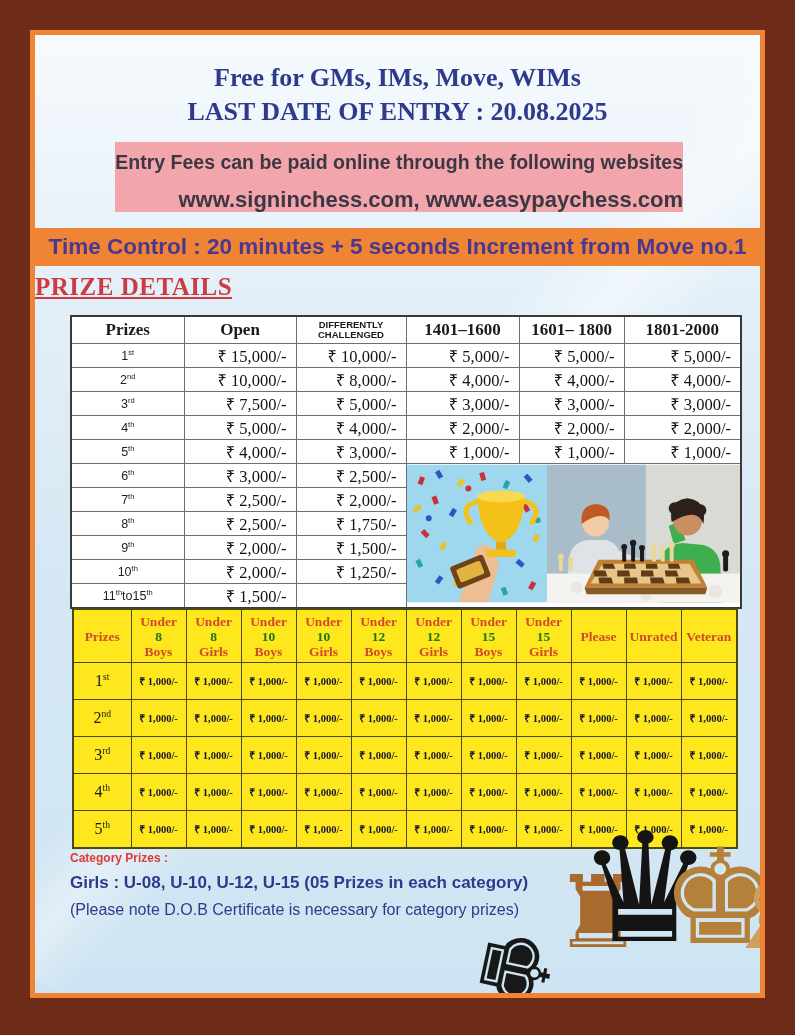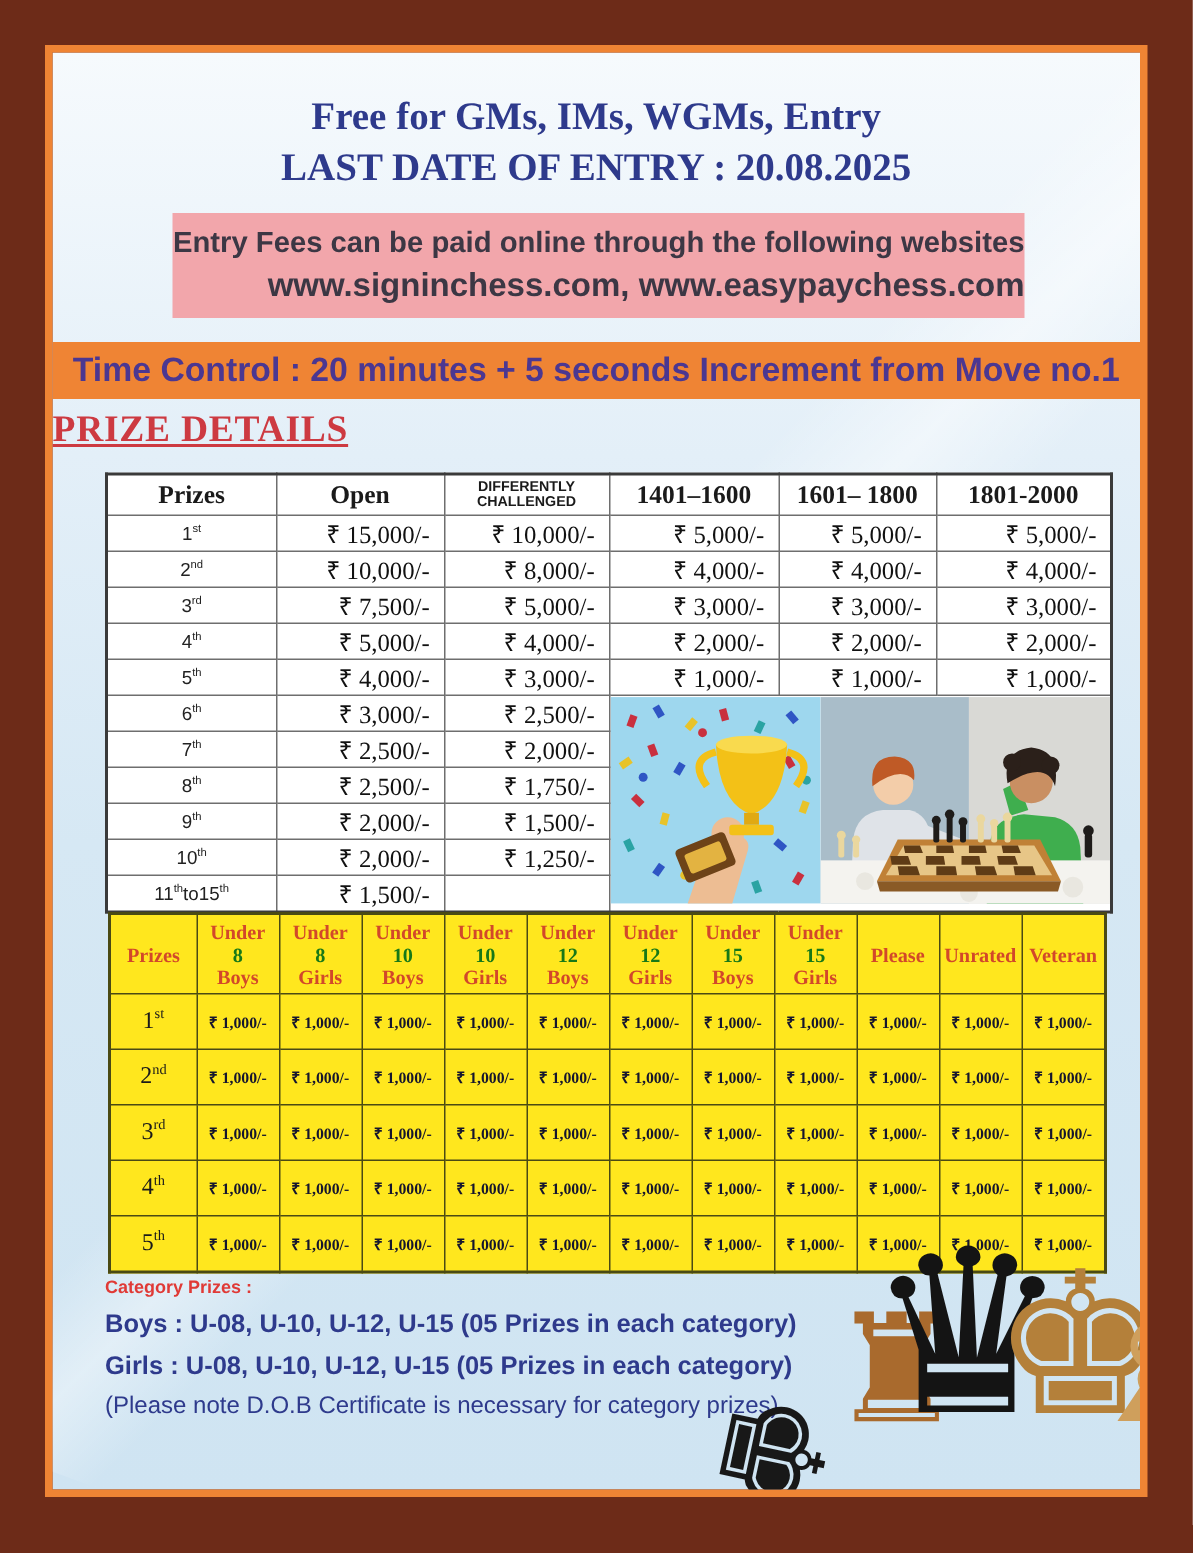--- a/index.html
+++ b/index.html
@@ -7,21 +7,21 @@
   #inner{position:absolute;left:30px;top:30px;width:725px;height:958px;border:5px solid #ef8434;
          background:linear-gradient(180deg,#f6fafd 0%,#e3eff8 28%,#d6e8f4 55%,#cfe4f2 100%);overflow:hidden;}
   .swoosh1{position:absolute;left:380px;top:-60px;width:600px;height:420px;background:linear-gradient(115deg,rgba(255,255,255,0) 40%,rgba(255,255,255,.45) 50%,rgba(255,255,255,0) 60%);transform:rotate(18deg);pointer-events:none;}
   .swoosh2{position:absolute;left:-180px;top:560px;width:620px;height:420px;background:linear-gradient(115deg,rgba(255,255,255,0) 42%,rgba(255,255,255,.38) 50%,rgba(255,255,255,0) 58%);transform:rotate(20deg);pointer-events:none;}
 
   .title{position:absolute;left:0;top:26px;width:100%;text-align:center;color:#2e3a8c;
          font-family:"Liberation Serif",serif;font-weight:bold;font-size:26px;line-height:34px;}
   .pinkbox{position:absolute;left:80px;top:107px;width:568px;height:70px;background:#f2a6ab;
            text-align:right;color:#3c3744;}
   .pinkbox .l1{font-size:19.5px;font-weight:600;margin-top:9px;}
-  .pinkbox .l2{font-size:22px;font-weight:bold;margin-top:3px;}
+  .pinkbox .l2{font-size:22px;font-weight:bold;margin-top:13px;}
   .banner{position:absolute;left:0;top:193px;width:725px;height:38px;background:#ef8434;
           text-align:center;color:#4b3791;font-weight:bold;font-size:22.5px;line-height:38px;}
   .prizehead{position:absolute;left:0;top:238px;width:100%;text-align:left;}
   .prizehead span{color:#cd3a41;font-family:"Liberation Serif",serif;font-weight:bold;font-size:25px;
                   text-decoration:underline;letter-spacing:.5px;}
 
   table{border-collapse:collapse;table-layout:fixed;background:#fff;}
   #t1{position:absolute;left:35px;top:280px;width:670px;border:2px solid #3a3a3a;}
   #t1 th,#t1 td{border:1px solid #6e6e6e;padding:0;overflow:hidden;}
   #t1 th{height:26px;font-family:"Liberation Serif",serif;font-weight:bold;font-size:17px;color:#1a1a1a;}
@@ -57,21 +57,21 @@
 </style>
 </head>
 <body>
 
 <div id="page">
   <div id="inner">
     <div class="swoosh1"></div>
     <div class="swoosh2"></div>
 
     <div class="title">
-      <div>Free for GMs, IMs, WGMs, Entry</div>
+      <div>Free for GMs, IMs, Move, WIMs</div>
       <div>LAST DATE OF ENTRY : 20.08.2025</div>
     </div>
 
     <div class="pinkbox">
       <div class="l1">Entry Fees can be paid online through the following websites</div>
       <div class="l2">www.signinchess.com,  www.easypaychess.com</div>
     </div>
 
     <div class="banner">Time Control : 20 minutes + 5 seconds Increment from Move no.1</div>
 
@@ -375,21 +375,20 @@
             <td class="amt">₹ 1,000/-</td>
             <td class="amt">₹ 1,000/-</td>
             <td class="amt">₹ 1,000/-</td>
             <td class="amt">₹ 1,000/-</td>
           </tr>
         </tbody>
     </table>
 
     <div class="notes">
       <div class="nh">Category Prizes :</div>
-      <div class="nl">Boys : U-08, U-10, U-12, U-15 (05 Prizes in each category)</div>
       <div class="nl">Girls : U-08, U-10, U-12, U-15 (05 Prizes in each category)</div>
       <div class="nn">(Please note D.O.B Certificate is necessary for category prizes)</div>
     </div>
 
     <div class="pieces">
       <span class="pc-fallen">♚</span>
       <span class="pc-rook">♜</span>
       <span class="pc-queen">♛</span>
       <span class="pc-king">♚</span>
       <span class="pc-bishop">♝</span>

